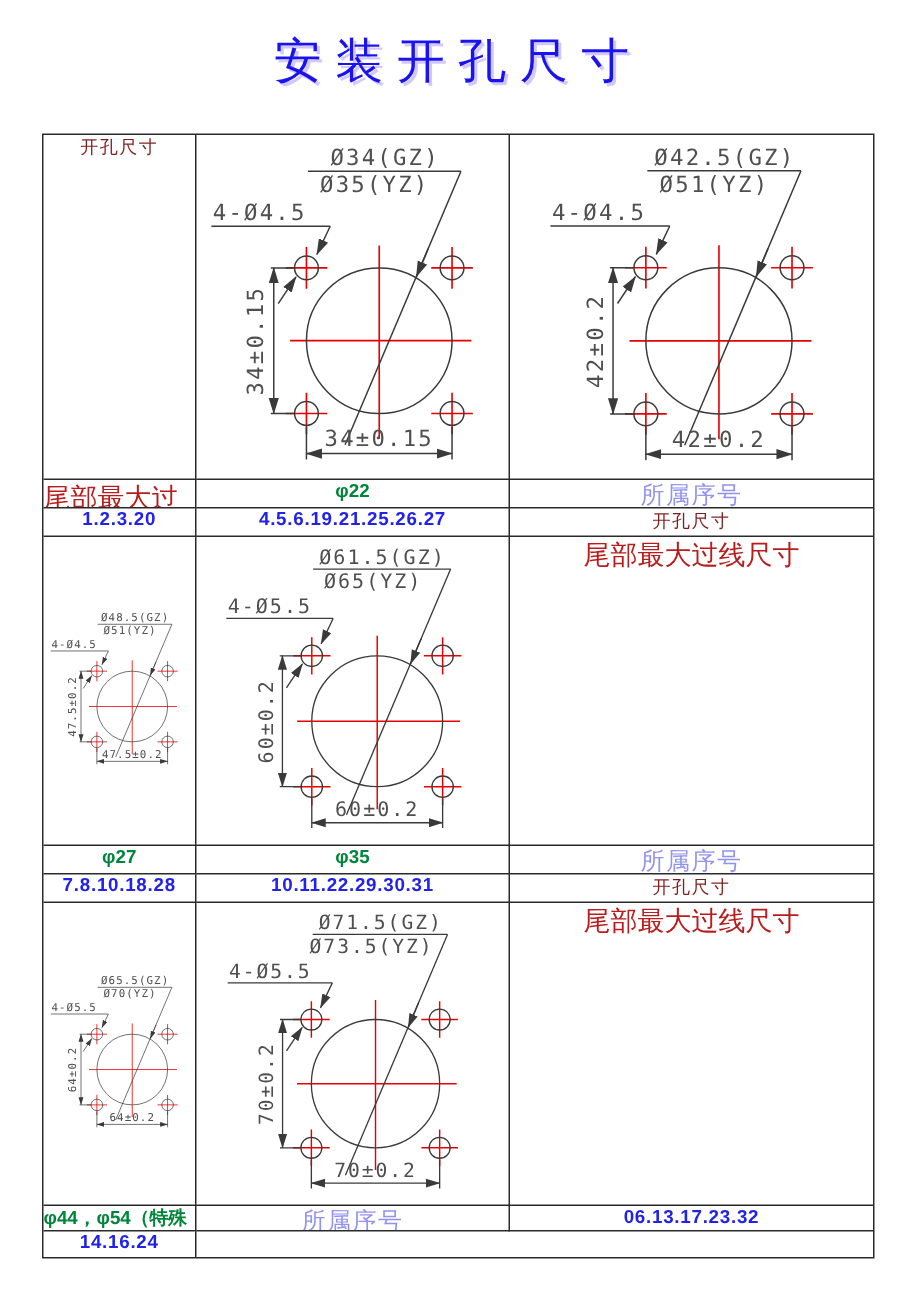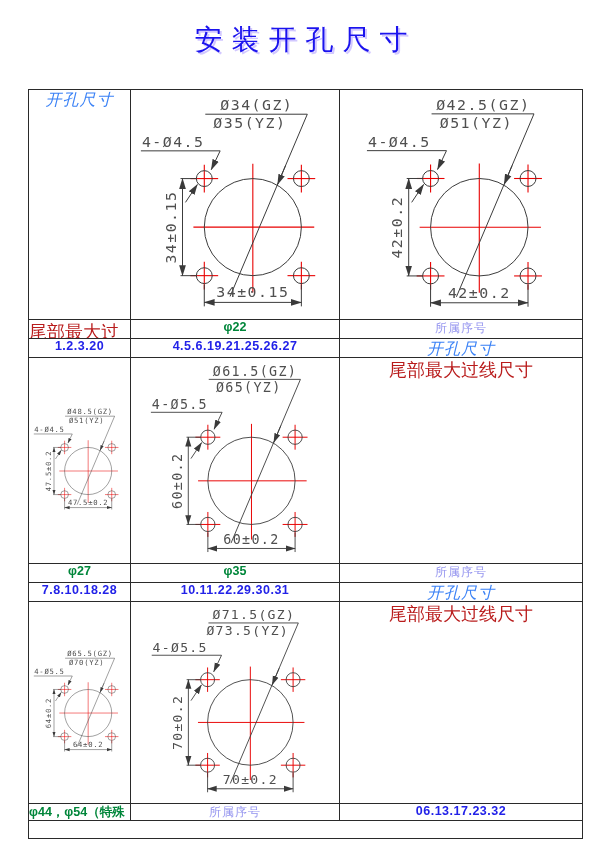--- a/index.html
+++ b/index.html
@@ -1,41 +1,41 @@
 <!DOCTYPE html>
 <html><head>
 <meta charset="utf-8">
 <style>
   html,body{margin:0;padding:0;background:#fff;}
   body{width:611px;height:862px;position:relative;font-family:"Liberation Sans",sans-serif;overflow:hidden;}
   .title{
     position:absolute;top:14px;left:0;width:611px;text-align:center;
-    font-family:"Liberation Serif",serif;font-size:28px;line-height:52px;
+    font-family:"Liberation Serif",serif;font-size:32px;line-height:52px;
     color:#1b13ee;letter-spacing:9px;
     text-shadow:2px 2px 0 rgba(156,132,255,.45);
     white-space:nowrap;
   }
   .tbl{
     position:absolute;left:28px;top:89px;
     display:grid;
     grid-template-columns:102px 209px 242px;
     grid-template-rows:230px 19px 19px 206px 19px 19px 202px 17px 17px;
     border:1px solid #2a2a2a;
     background:#fff;
   }
   .cell{
     border-right:1px solid #2a2a2a;border-bottom:1px solid #2a2a2a;
     display:flex;justify-content:center;
     overflow:hidden;box-sizing:border-box;
   }
   .tbl > .cell:nth-child(3n){border-right:none;}
   .tbl > .cell:nth-child(n+25){border-bottom:none;}
-  .lbl-hole{color:#3b82f6;font-size:16px;letter-spacing:1px;font-style:italic;}
+  .lbl-hole{color:#7f1d1d;font-size:12px;letter-spacing:1px;}
   .lbl-wire{color:#b91c1c;font-size:18px;}
-  .lbl-serial{color:#9393ef;font-size:12px;letter-spacing:1px;}
+  .lbl-serial{color:#9393ef;font-size:16px;letter-spacing:1px;}
   .val-green{color:#00863a;font-weight:bold;font-size:12.5px;}
   .val-blue{color:#2222e8;font-weight:bold;font-size:12.5px;letter-spacing:.5px;}
   svg.cad{height:99%;display:block;}
   svg.cad .blk line, svg.cad .blk circle{stroke:#3a3a3a;stroke-width:1;fill:none;}
   svg.cad .red line{stroke:#e80000;stroke-width:1.1;}
   svg.cad text{
     font-family:"DejaVu Sans Mono",monospace;font-size:15px;
     fill:#4f4f4f;letter-spacing:1.5px;
   }
 </style>
@@ -319,14 +319,15 @@
       <text transform="translate(45 138) rotate(-90)" text-anchor="middle">70±0.2</text>
       <text x="123" y="209" text-anchor="middle">70±0.2</text>
     </svg>
   </div>
 
   <div class="cell lbl-wire">尾部最大过线尺寸</div>
   <div class="cell val-green">φ44，φ54（特殊 300A，序号 16）</div>
 
   <div class="cell lbl-serial">所属序号</div>
   <div class="cell val-blue">06.13.17.23.32</div>
+  <div class="cell val-blue">14.16.24</div>
 
 </div>
 
 </body></html>

